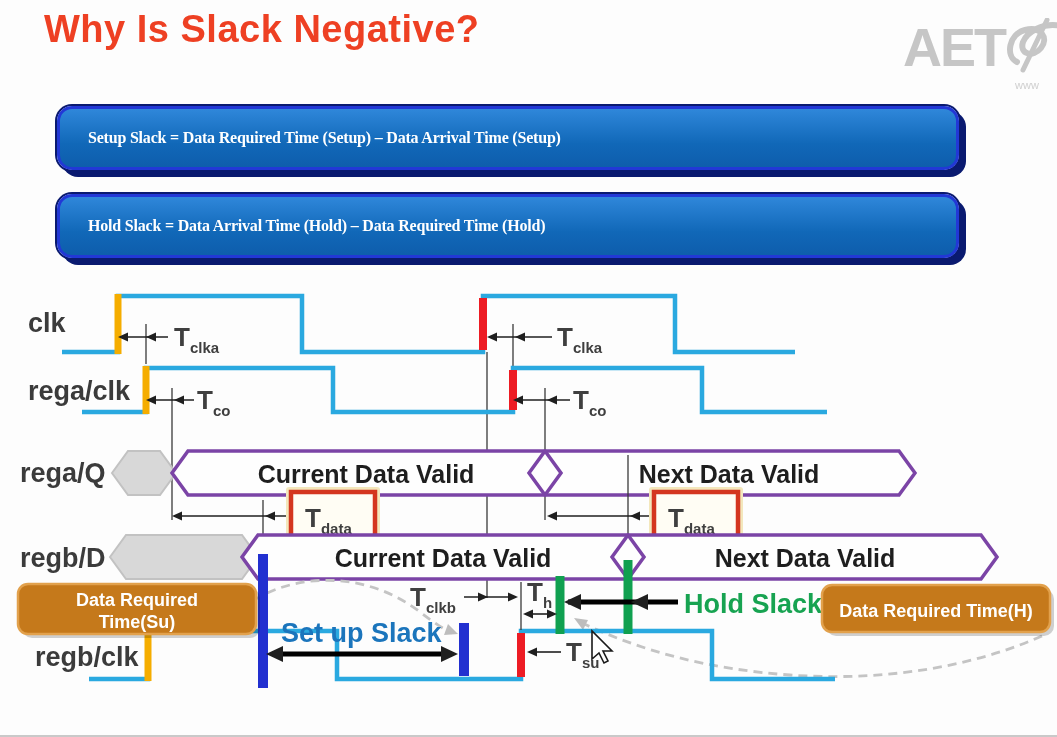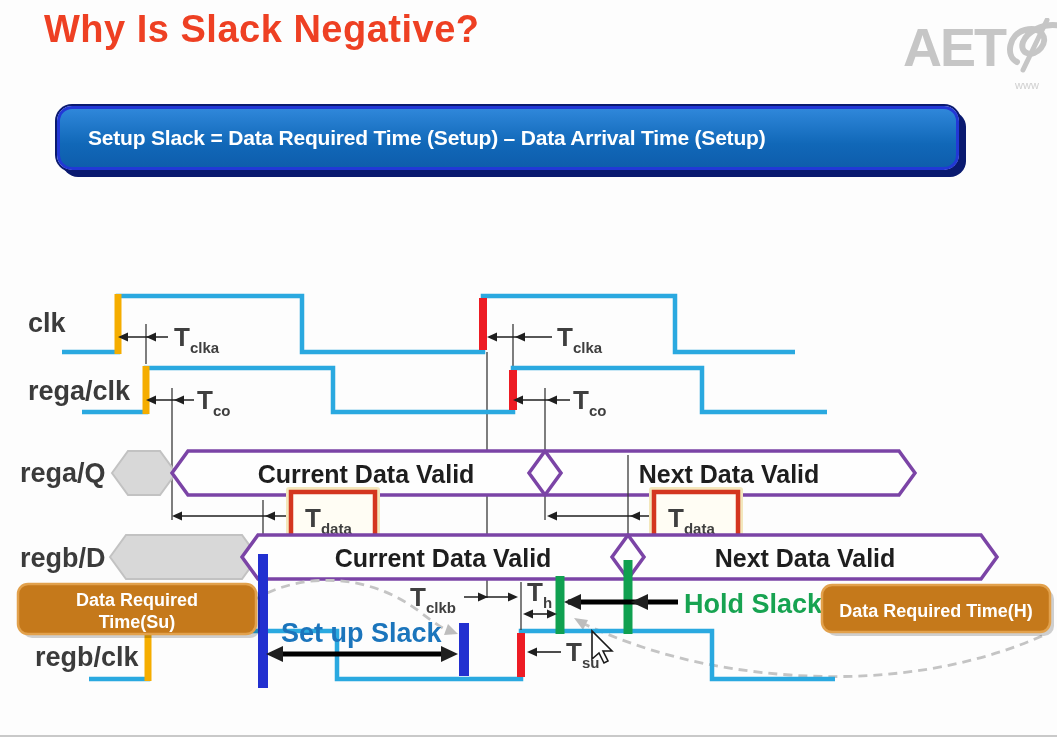--- a/index.html
+++ b/index.html
@@ -9,22 +9,22 @@
               color:#EE4023;letter-spacing:.5px;}
   #logo{position:absolute;left:903px;top:20px;width:160px;height:70px;color:#C6C6C6;}
   #logo .logo-text{font-size:54px;font-weight:bold;letter-spacing:-2px;line-height:55px;}
   #logo .logo-tagline{position:absolute;left:112px;top:40px;font-size:11px;color:#CFCFCF;margin-top:19px;}
   #logo svg{position:absolute;left:100px;top:-2px;}
   .formula-box{position:absolute;left:57px;width:896px;height:58px;border-radius:15px;
     background:linear-gradient(180deg,#2F87DA 0%,#1168B8 60%,#0E5DAC 100%);
     border:3px solid #2238D6;
     box-shadow:0 0 0 2px #0A1A70, 6px 6px 0 1px #0A1A70;
     display:flex;align-items:center;}
-  .formula-box span{color:#ffffff;font-weight:bold;font-size:21px;padding-left:28px;
-    white-space:nowrap;letter-spacing:-0.2px;}
+  .formula-box span{color:#ffffff;font-weight:bold;font-size:16px;padding-left:28px;
+    white-space:nowrap;letter-spacing:-0.2px;font-family:Liberation Serif, serif;}
   #formula-setup{top:106px;}
   #formula-hold{top:194px;}
   #diagram-svg{position:absolute;left:0;top:0;}
   .sig{font-weight:bold;font-size:27px;fill:#3B3B3B;}
   .tl{font-weight:bold;font-size:26px;fill:#3F3F3F;}
   .tl .sub{font-size:15px;}
   .buslabel{font-weight:bold;font-size:25px;fill:#1E1E1E;text-anchor:middle;}
   .mline{stroke:#1f1f1f;stroke-width:1.6;fill:none;}
   .vref{stroke:#3a3a3a;stroke-width:1.3;fill:none;}
   .ah{fill:#1f1f1f;stroke:none;}
@@ -46,20 +46,23 @@
     <svg width="70" height="60" viewBox="0 0 70 60">
       <path d="M14,44 C2,38 6,16 22,12 C38,8 46,20 38,30 C30,40 16,36 20,24 C24,14 40,4 58,8" fill="none" stroke="#C6C6C6" stroke-width="6" stroke-linecap="round"></path>
       <path d="M44,2 L20,52" fill="none" stroke="#C6C6C6" stroke-width="5" stroke-linecap="round"></path>
     </svg>
     <span class="logo-tagline">www</span>
   </div>
 
   <div id="formula-setup" class="formula-box">
     <span>Setup Slack = Data Required Time (Setup) – Data Arrival Time (Setup)</span>
   </div>
+  <div id="formula-hold" class="formula-box">
+    <span>Hold Slack = Data Arrival Time (Hold) – Data Required Time (Hold)</span>
+  </div>
 
   <svg id="diagram-svg" width="1057" height="737" viewBox="0 0 1057 737">
 
     <text class="sig" x="28" y="332">clk</text>
     <path d="M62 352 H118 V296 H302 V352 H483 V296 H675 V352 H795" fill="none" stroke-width="4.5" stroke="#2AA9E0"></path>
     <line x1="118" y1="294" x2="118" y2="354" stroke-width="7" stroke="#F5AD00"></line>
     <line x1="483" y1="298" x2="483" y2="350" stroke-width="8" stroke="#ED1C24"></line>
 
     <g>
       <line class="vref" x1="146" y1="324" x2="146" y2="364"></line>

